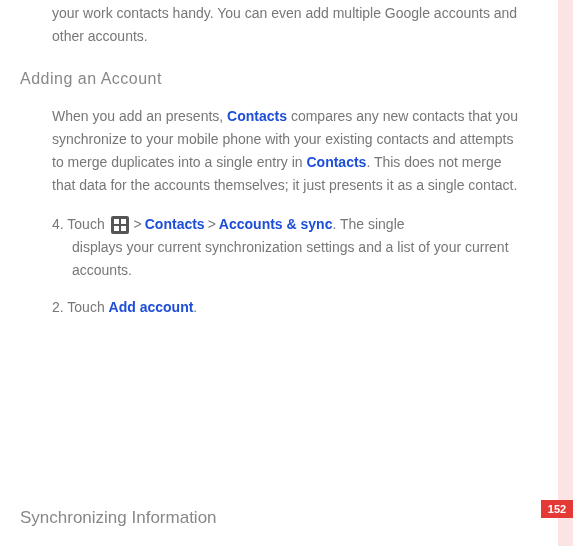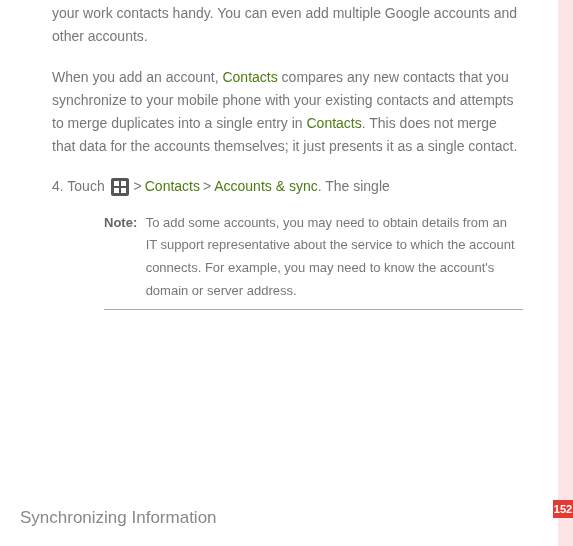--- a/index.html
+++ b/index.html
@@ -41,22 +41,22 @@
     .step {
       margin-bottom: 14px;
     }
     .step-content {
       padding-left: 20px;
     }
     .step-first-line {
       display: block;
     }
     .bold {
-      font-weight: normal;
-      color: #4d7c0f;
+      font-weight: bold;
+      color: #1d4ed8;
     }
     .apps-icon {
       display: inline-block;
       width: 18px;
       height: 18px;
       background: #555;
       border-radius: 2px;
       vertical-align: middle;
       position: relative;
       margin: 0 2px;
@@ -109,21 +109,21 @@
       right: 0;
       top: 0;
       height: 546px;
       width: 15px;
       background: #fce4e4;
     }
     .page-number {
       position: absolute;
       right: 0;
       bottom: 28px;
-      width: 20px;
+      width: 32px;
       height: 18px;
       background: #e53935;
       color: #fff;
       font-size: 11px;
       font-weight: bold;
       text-align: center;
       line-height: 18px;
     }
     .gt {
       margin: 0 3px;
@@ -132,36 +132,37 @@
 </head>
 <body>
 
 <div class="page-tab"></div>
 <div class="page-number">152</div>
 
 <div class="content">
 
   <p class="intro-text">your work contacts handy. You can even add multiple Google accounts and other accounts.</p>
 
+  <h2 class="section-heading">Adding an Account</h2>
 
   <p class="section-body">
-    <span>When you add an account, </span><span class="bold">Contacts</span><span> compares any new contacts that you synchronize to your mobile phone with your existing contacts and attempts to merge duplicates into a single entry in </span><span class="bold">Contacts</span><span>. This does not merge that data for the accounts themselves; it just presents it as a single contact.</span>
+    <span>When you add an presents, </span><span class="bold">Contacts</span><span> compares any new contacts that you synchronize to your mobile phone with your existing contacts and attempts to merge duplicates into a single entry in </span><span class="bold">Contacts</span><span>. This does not merge that data for the accounts themselves; it just presents it as a single contact.</span>
   </p>
 
   <div class="step-list">
 
     <div class="step">
       <span class="step-first-line">
         <span>4. Touch </span><span class="apps-icon"></span><span class="gt">&gt;</span><span class="bold">Contacts</span><span class="gt">&gt;</span><span class="bold">Accounts &amp; sync</span><span>. The single</span>
       </span>
+      <div class="step-content">displays your current synchronization settings and a list of your current accounts.</div>
     </div>
 
-    <div class="note-block">
-      <span class="note-label">Note:</span>
-      <span class="note-text">To add some accounts, you may need to obtain details from an IT support representative about the service to which the account connects. For example, you may need to know the account's domain or server address.</span>
+
+    <div class="step">
+      <span>2. Touch </span><span class="bold">Add account</span><span>.</span>
     </div>
-
 
 
   </div>
 </div>
 
 <div class="footer">Synchronizing Information</div>
 
 </body></html>

